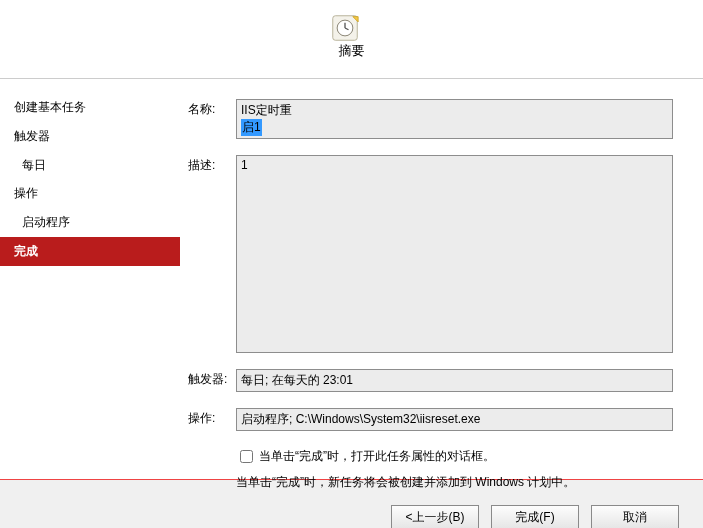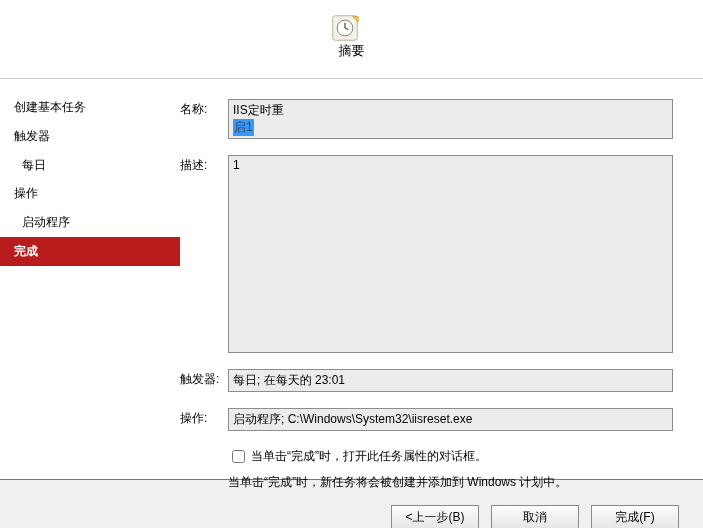--- a/index.html
+++ b/index.html
@@ -21,20 +21,21 @@
   }
   .header-icon {
     width: 28px; height: 28px;
     margin-right: 14px;
     flex: none;
   }
   .header-title { font-size: 13px; }
   .body {
     display: flex;
     height: 400px;
+    gap: 8px;
   }
   .sidebar {
     width: 180px;
     flex: none;
     padding: 14px 0 0 0;
   }
   .sidebar-item {
     padding: 6px 0 6px 14px;
     line-height: 1.4;
   }
@@ -62,21 +63,21 @@
     flex: 1;
     border: 1px solid #8d8d8d;
     background: #ececec;
     padding: 2px 4px;
     min-height: 18px;
     font-family: "SimSun", sans-serif;
   }
   .name-box { display: inline-flex; align-items: baseline; flex-direction: column; }
   .name-sel {
     background: #3399ff;
-    color: #404040;
+    color: #000000;
     padding: 0 1px;
   }
   .desc-box { height: 198px; }
   .check-row {
     display: flex; align-items: center;
     margin: 8px 0 6px 48px;
   }
   .check-row input { margin-right: 6px; }
   .note {
     margin-left: 48px;
@@ -159,15 +160,15 @@
       <span>当单击“完成”时，打开此任务属性的对话框。</span>
     </div>
 
     <div class="note">当单击“完成”时，新任务将会被创建并添加到 Windows 计划中。</div>
 
   </div>
 </div>
 
 <div class="footer">
   <button class="btn">&lt;上一步(B)</button>
+  <button class="btn">完成(F)</button>
   <button class="btn">取消</button>
-  <button class="btn">完成(F)</button>
 </div>
 
 </body></html>

